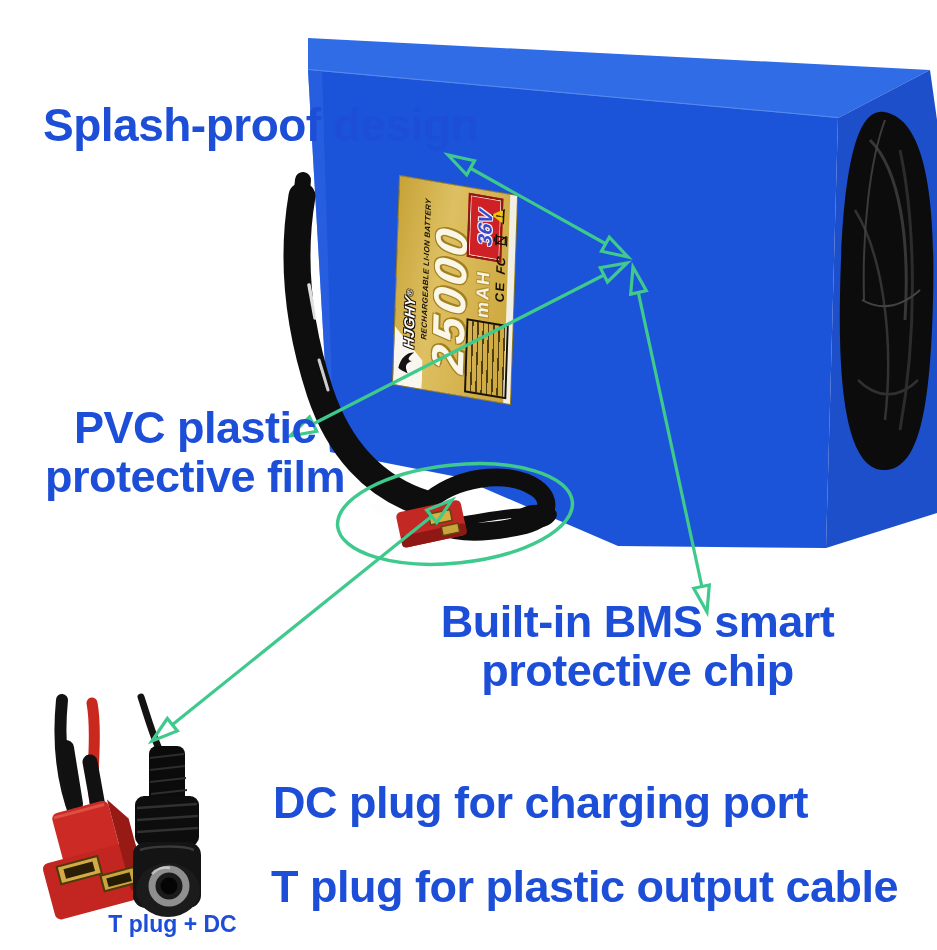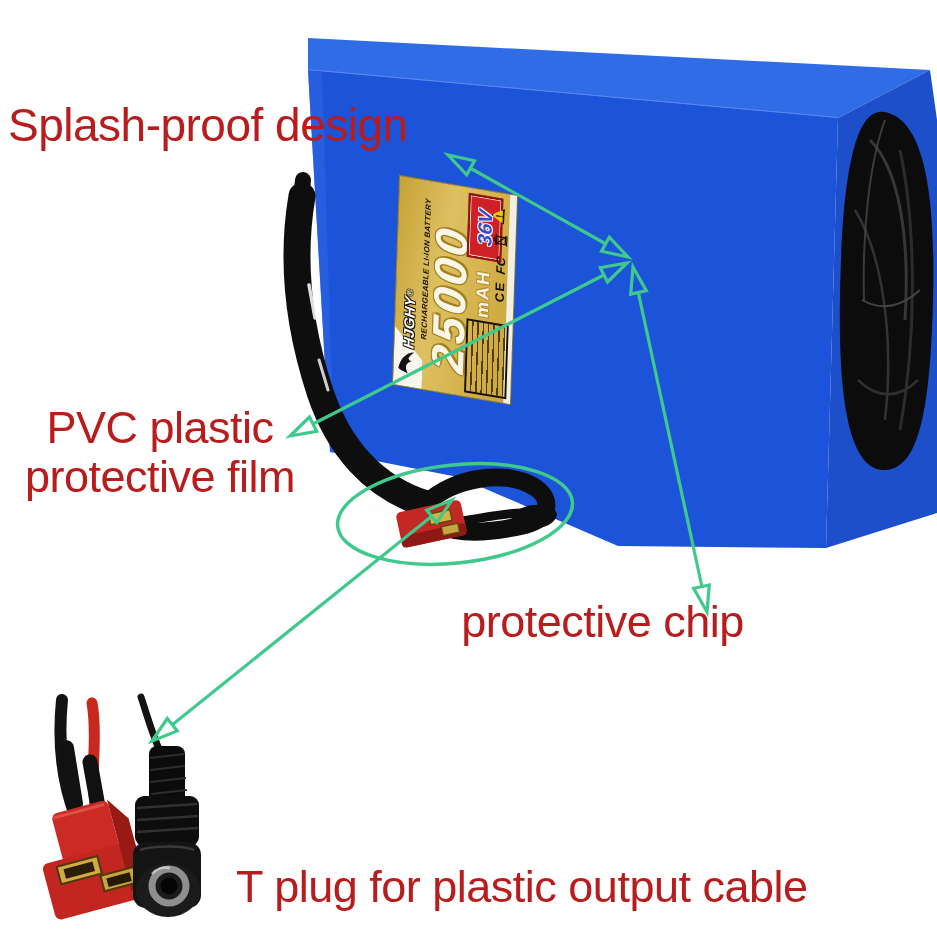--- a/index.html
+++ b/index.html
@@ -4,22 +4,22 @@
 <style>
   html,body{margin:0;padding:0;background:#ffffff;}
   #canvas{
     position:relative;width:937px;height:950px;background:#ffffff;overflow:hidden;
     font-family:"Liberation Sans", sans-serif;
   }
   .abs{position:absolute;}
   svg{display:block;}
   
   .callout{
-    position:absolute;color:#b91c1c;font-weight:normal;font-size:45px;
-    letter-spacing:-0.5px;white-space:nowrap;line-height:1.08;
+    position:absolute;color:#1d4ed8;font-weight:bold;font-size:45px;
+    letter-spacing:-0.5px;white-space:nowrap;line-height:1.08;margin-left:35px;
   }
   .center{text-align:center;white-space:normal;}
   
   #label{
     position:absolute;left:0;top:0;width:122px;height:208px;
     transform:matrix(0.959,0.164,-0.034,1,400,176);transform-origin:0 0;
     background:linear-gradient(100deg,#c7a338 0%,#dec062 38%,#d2ae48 75%,#c9a53c 100%);
     box-shadow:0 0 0 1px #8f7a20;
     z-index:2;
   }
@@ -218,19 +218,22 @@
   </svg>
 
   <div class="callout" style="left:8px;top:101px;z-index:4;font-size:46px">Splash-proof design</div>
 
   <div class="callout center" style="left:-5px;top:404px;width:330px;z-index:4">
     <div>PVC plastic</div>
     <div>protective film</div>
   </div>
 
   <div class="callout center" style="left:380px;top:598px;width:445px;z-index:4">
+    <div>Built-in BMS smart</div>
     <div>protective chip</div>
   </div>
 
+  <div class="callout" style="left:238px;top:779px;z-index:4">DC plug for charging port</div>
 
   <div class="callout" style="left:236px;top:863px;z-index:4">T plug for plastic output cable</div>
 
+  <div class="callout center" style="left:55px;top:912px;width:165px;font-size:23px;letter-spacing:0;z-index:4">T plug + DC</div>
 </div>
 
 </body></html>

